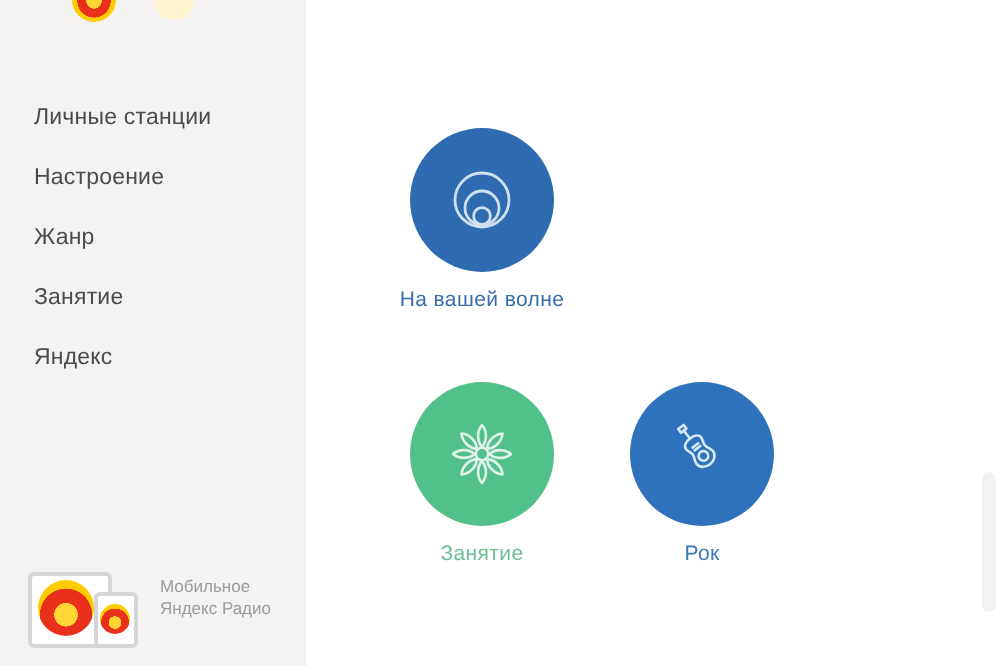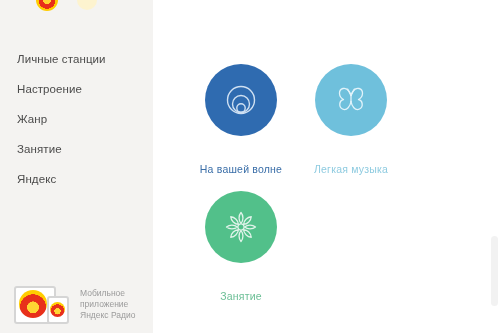--- a/index.html
+++ b/index.html
@@ -84,21 +84,21 @@
   .tile-r0{top:64px;}
   .tile-r1{top:191px;}
 
   .disc{
     width:72px;height:72px;border-radius:50%;
     margin:0 auto;
     display:flex;align-items:center;justify-content:center;
   }
   .disc svg{display:block;}
   .tile-label{
-    margin-top:27px;
+    margin-top:8px;
     font-size:10.5px;letter-spacing:.2px;white-space:nowrap;
   }
 
   
   .scrollbar-track{
     position:absolute;right:0;top:0;width:9px;height:333px;
     background:transparent;
   }
   .scrollbar-thumb{
     position:absolute;right:2px;top:236px;width:7px;height:70px;
@@ -137,54 +137,39 @@
 
     <div class="promo">
       <div class="promo-icon">
         <div class="tablet"></div>
         <div class="phone"></div>
         <div class="wave-big"></div>
         <div class="wave-small"></div>
       </div>
       <div class="promo-text">
         <div>Мобильное</div>
-        <div>приложение</div>
         <div>Яндекс Радио</div>
       </div>
     </div>
   </div>
 
   <div class="main">
     <div class="grid">
 
       <div class="tile tile-c0 tile-r0">
         <div class="disc" style="background: rgb(47, 107, 176);">
           <svg width="36" height="36" viewBox="0 0 36 36">
             <circle cx="18" cy="18" r="13.5" fill="none" stroke="#cfe0f2" stroke-width="1.4"></circle>
             <circle cx="18" cy="22" r="8.5" fill="none" stroke="#cfe0f2" stroke-width="1.4"></circle>
             <circle cx="18" cy="26" r="4.2" fill="none" stroke="#cfe0f2" stroke-width="1.4"></circle>
           </svg>
         </div>
         <div class="tile-label" style="color: rgb(58, 110, 168);">На вашей волне</div>
       </div>
 
-      <div class="tile tile-c1 tile-r0">
-        <div class="disc" style="background: rgb(111, 192, 220);">
-          <svg width="36" height="34" viewBox="0 0 36 34">
-            <g fill="none" stroke="#e2f3fa" stroke-width="1.3" stroke-linecap="round" stroke-linejoin="round">
-              <path d="M18 12.5 C18 12.5 15.5 4 10 5.5 C5 6.9 5.5 14 10.5 16.5 C6 17.5 5.5 24 9.5 26 C14 28.2 17.2 23 18 18.5"></path>
-              <path d="M18 12.5 C18 12.5 20.5 4 26 5.5 C31 6.9 30.5 14 25.5 16.5 C30 17.5 30.5 24 26.5 26 C22 28.2 18.8 23 18 18.5"></path>
-              <path d="M18 12.5 L18 19"></path>
-              <path d="M18 12.5 L14.8 6.2"></path>
-              <path d="M18 12.5 L21.2 6.2"></path>
-            </g>
-          </svg>
-        </div>
-        <div class="tile-label" style="color: rgb(142, 203, 224);">Легкая музыка</div>
-      </div>
 
       <div class="tile tile-c0 tile-r1">
         <div class="disc" style="background: rgb(82, 192, 138);">
           <svg width="34" height="34" viewBox="0 0 34 34">
             <g fill="none" stroke="#dff3e9" stroke-width="1.3" stroke-linejoin="round">
               <g transform="translate(17,17)">
                 <g>
                     <path d="M0,-3.6 C2.6,-6.5 2.6,-11.5 0,-14.5 C-2.6,-11.5 -2.6,-6.5 0,-3.6 Z"></path>
                   </g>
                 <g transform="rotate(45)">
@@ -209,20 +194,35 @@
                     <path d="M0,-3.6 C2.6,-6.5 2.6,-11.5 0,-14.5 C-2.6,-11.5 -2.6,-6.5 0,-3.6 Z"></path>
                   </g>
                 <circle cx="0" cy="0" r="3.1"></circle>
               </g>
             </g>
           </svg>
         </div>
         <div class="tile-label" style="color: rgb(108, 191, 150);">Занятие</div>
       </div>
 
+      <div class="tile tile-c1 tile-r1">
+        <div class="disc" style="background: rgb(46, 114, 188);">
+          <svg width="36" height="36" viewBox="0 0 36 36">
+            <g fill="none" stroke="#d8e8f6" stroke-width="1.3" stroke-linecap="round" stroke-linejoin="round" transform="rotate(-38 18 18)">
+              <path d="M18 24.5 C15 24.5 12.8 22.6 12.8 20.2 C12.8 18.1 14.2 17.1 14.2 15.4 C14.2 13.8 13.2 12.6 13.2 11.2 C13.2 9.3 15.3 8.2 18 8.2 C20.7 8.2 22.8 9.3 22.8 11.2 C22.8 12.6 21.8 13.8 21.8 15.4 C21.8 17.1 23.2 18.1 23.2 20.2 C23.2 22.6 21 24.5 18 24.5 Z"></path>
+              <circle cx="18" cy="19.2" r="2.4"></circle>
+              <path d="M16.2 12.6 L19.8 12.6"></path>
+              <path d="M16.2 14.3 L19.8 14.3"></path>
+              <path d="M18 8.2 L18 3.2"></path>
+              <path d="M16.3 3.2 L19.7 3.2 L19.7 0.9 L16.3 0.9 Z"></path>
+            </g>
+          </svg>
+        </div>
+        <div class="tile-label" style="color: rgb(63, 118, 180);">Рок</div>
+      </div>
 
     </div>
 
     <div class="scrollbar-track">
       <div class="scrollbar-thumb" style="background: rgb(242, 242, 242);"></div>
     </div>
   </div>
 
 </div>
 

